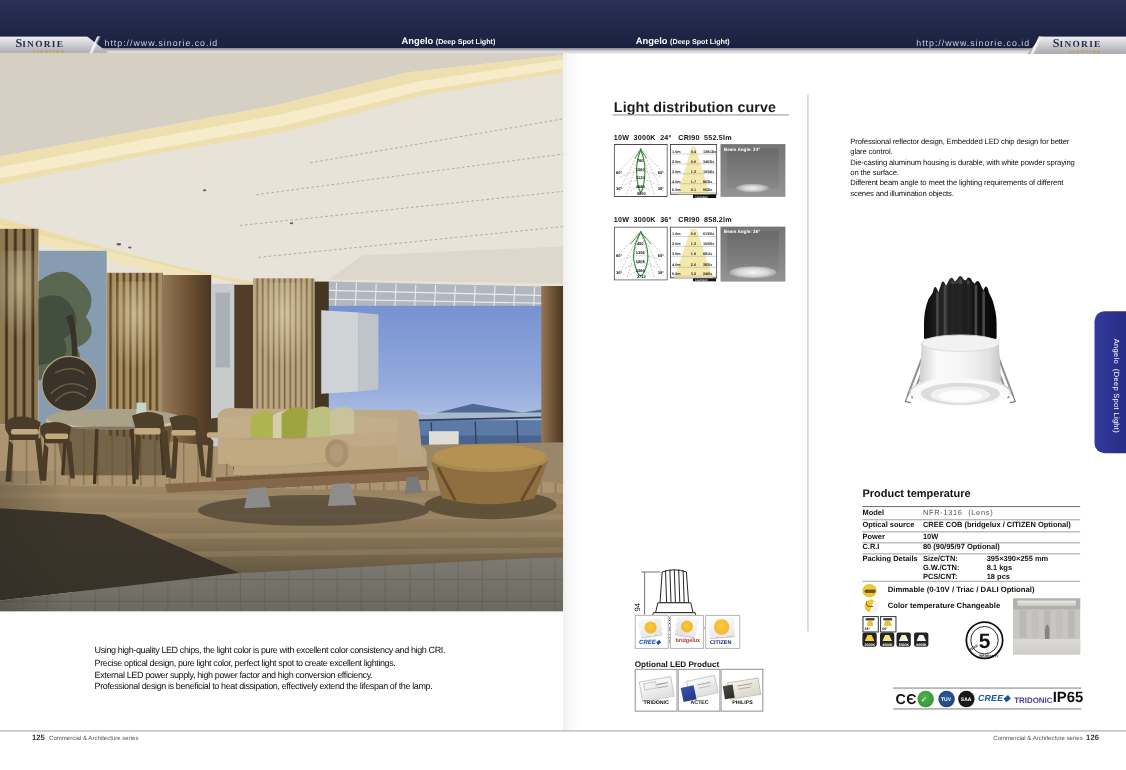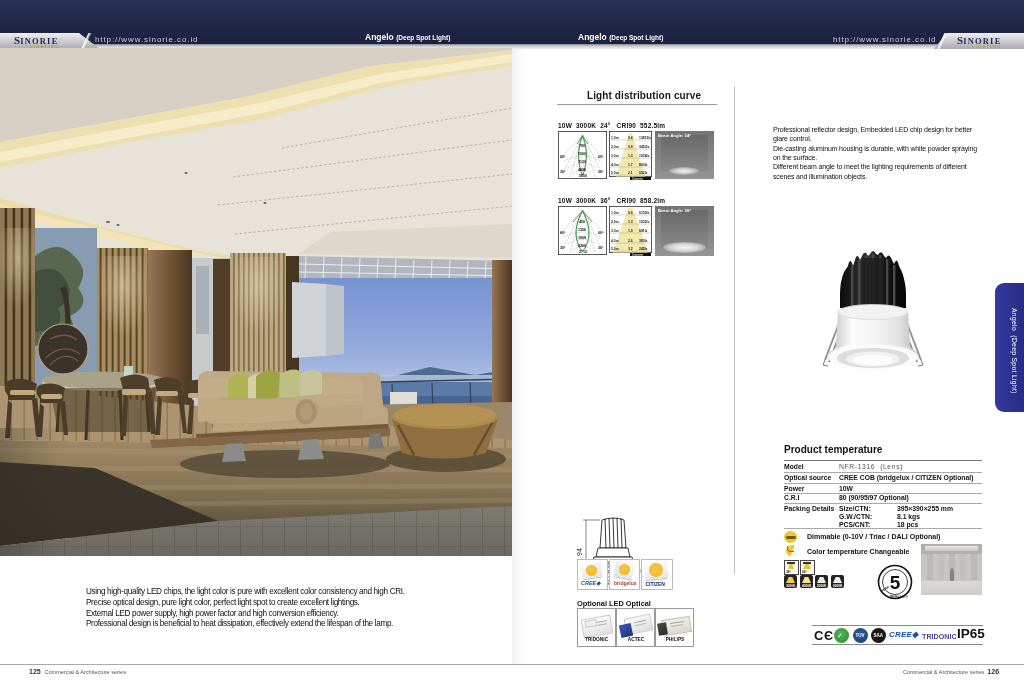--- a/index.html
+++ b/index.html
@@ -293,21 +293,21 @@
 
 <div class="abs" style="left:86px;top:587px;width:430px;font-size:8.2px;line-height:10.8px;color:#101010;letter-spacing:-0.35px;">
 Using high-quality LED chips, the light color is pure with excellent color consistency and high CRI.<br>
 Precise optical design, pure light color, perfect light spot to create excellent lightings.<br>
 External LED power supply, high power factor and high conversion efficiency.<br>
 Professional design is beneficial to heat dissipation, effectively extend the lifespan of the lamp.
 </div>
 
 <div class="abs" style="left:512px;top:49px;width:16px;height:615px;background:linear-gradient(90deg,#cfcfcf 0%,#ededed 40%,#ffffff 100%);opacity:0.3;"></div>
 
-<div class="abs" style="left:587px;top:90px;font-size:10px;font-weight:bold;color:#1a1a1a;letter-spacing:0.1px;">Light distribution curve</div>
+<div class="abs" style="left:558px;top:90px;font-size:13px;font-weight:bold;color:#1a1a1a;letter-spacing:0.1px;">Light distribution curve</div>
 
 <div class="abs" style="left:557px;top:104px;width:160px;height:1px;background:#999;"></div>
 
 <div class="abs" style="left:558px;top:122px;font-size:6.5px;font-weight:bold;color:#111;letter-spacing:0.2px;">10W&nbsp;&nbsp;3000K&nbsp;&nbsp;24°&nbsp;&nbsp;&nbsp;CRI90&nbsp;&nbsp;552.5lm</div>
 
 <div class="abs" style="left:558px;top:131px;">
 <svg width="49" height="48" xmlns="http://www.w3.org/2000/svg">
 <rect x="0.4" y="0.4" width="48.2" height="47.2" fill="#fff" stroke="#333" stroke-width="0.8"></rect>
 <g stroke="#777" stroke-width="0.4" stroke-dasharray="1.6,1.4" fill="none">
 <path d="M24.5,4 L4,44"></path>
@@ -669,21 +669,21 @@
 <div class="abs" style="left:9px;top:4px;width:11px;height:11px;border-radius:50%;background:radial-gradient(circle at 45% 45%,#f7c93e,#eeb02a);"></div>
 <div class="abs" style="left:4px;top:20px;font-size:5px;font-weight:bold;color:#b03a30;">bridgelux</div>
 </div>
 
 <div class="abs" style="left:641px;top:559px;width:30px;height:29px;background:#fff;border:0.6px solid #bbb;">
 <div class="abs" style="left:3px;top:2px;width:22px;height:17px;background:linear-gradient(170deg,#fcfcfc,#e6e6e6);transform:rotate(-5deg);box-shadow:0 1px 1px rgba(0,0,0,0.25);"></div>
 <div class="abs" style="left:7px;top:3px;width:14px;height:14px;border-radius:50%;background:radial-gradient(circle at 45% 45%,#f8cb42,#eeb22c);"></div>
 <div class="abs" style="left:3.5px;top:21px;font-size:5px;font-weight:bold;color:#15256b;">CITIZEN</div>
 </div>
 
-<div class="abs" style="left:577px;top:599px;font-size:7.4px;font-weight:bold;color:#111;">Optional LED Optical</div>
+<div class="abs" style="left:577px;top:599px;font-size:7.4px;font-weight:bold;color:#111;">Optional LED Product</div>
 
 <div class="abs" style="left:577px;top:608px;width:37px;height:37px;background:#fff;border:0.7px solid #999;">
 <div class="abs" style="left:4px;top:8px;width:28px;height:17px;background:linear-gradient(170deg,#fdfdfd,#dedede);transform:rotate(-10deg);border:0.5px solid #c9c9c9;"></div>
 <div class="abs" style="left:7px;top:11px;width:10px;height:5px;background:#efefef;border:0.4px solid #ccc;transform:rotate(-10deg);"></div>
 <div class="abs" style="left:19px;top:12px;width:10px;height:1px;background:#9a9a9a;transform:rotate(-10deg);"></div>
 <div class="abs" style="left:20px;top:15px;width:9px;height:1px;background:#b0b0b0;transform:rotate(-10deg);"></div>
 <div class="abs" style="left:5px;top:28px;width:27px;font-size:4.8px;font-weight:bold;color:#111;text-align:center;">TRIDONIC</div>
 </div>
 
 <div class="abs" style="left:616px;top:608px;width:37px;height:37px;background:#fff;border:0.7px solid #999;">

